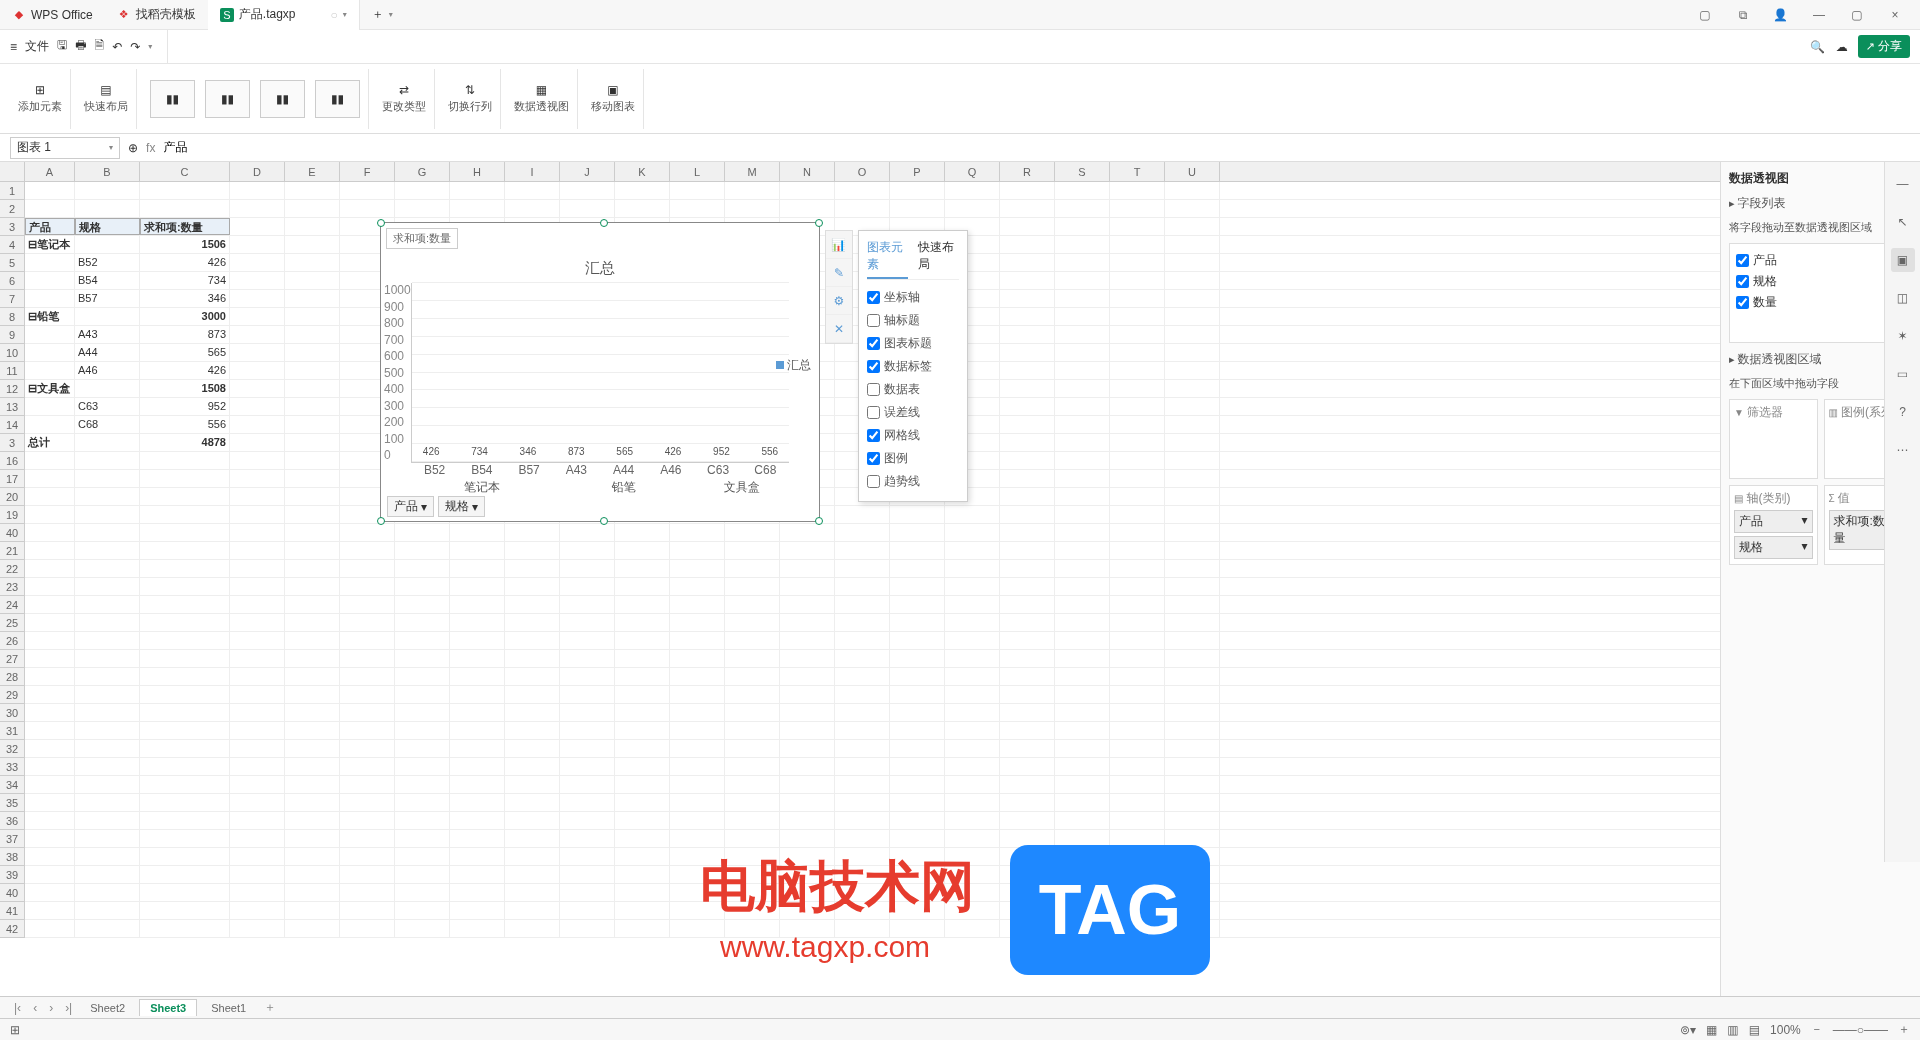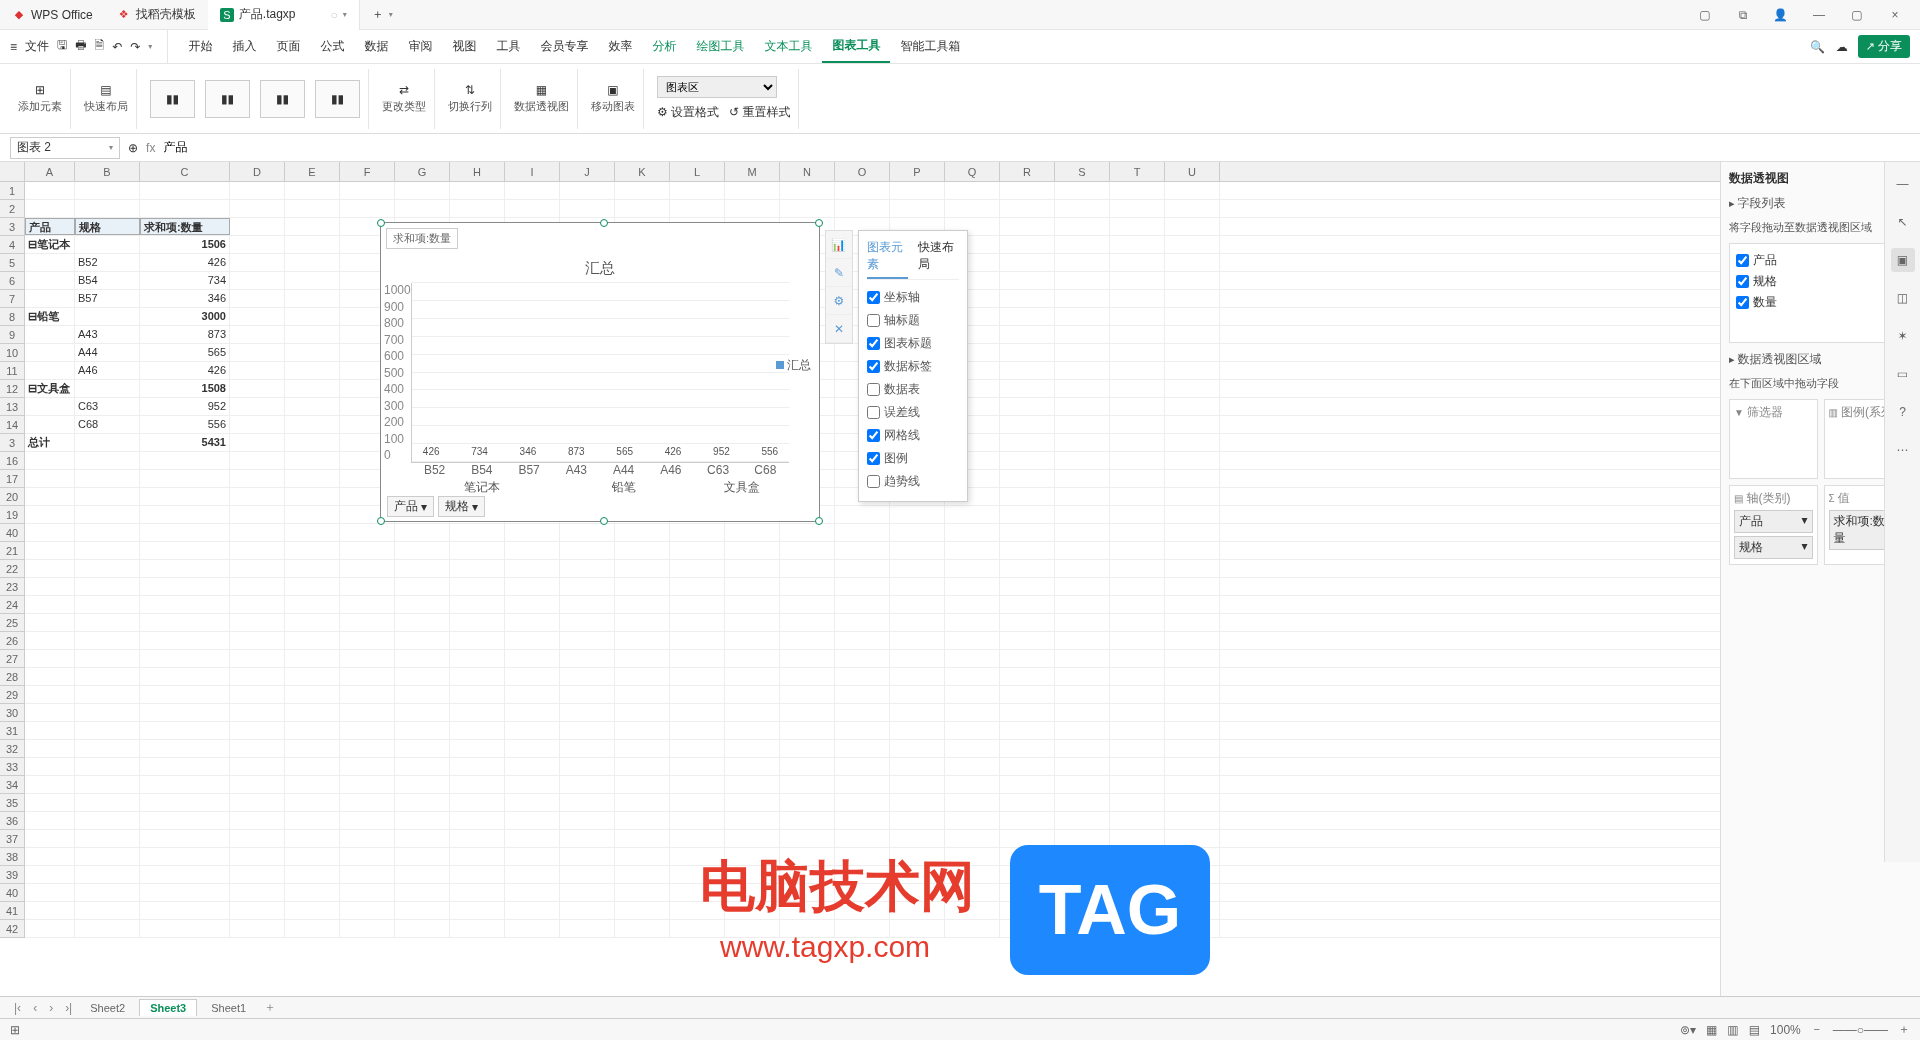--- a/index.html
+++ b/index.html
@@ -125,37 +125,20 @@
   <div class="file-area">
     <span>≡</span>
     <span>文件</span>
     <span>🖫</span>
     <span>🖶</span>
     <span>🗎</span>
     <span>↶</span>
     <span>↷</span>
     <span class="dropdown-caret">▾</span>
   </div>
-  <div class="tabs-area">
-    <div class="mtab">开始</div>
-    <div class="mtab">插入</div>
-    <div class="mtab">页面</div>
-    <div class="mtab">公式</div>
-    <div class="mtab">数据</div>
-    <div class="mtab">审阅</div>
-    <div class="mtab">视图</div>
-    <div class="mtab">工具</div>
-    <div class="mtab">会员专享</div>
-    <div class="mtab">效率</div>
-    <div class="mtab green">分析</div>
-    <div class="mtab green">绘图工具</div>
-    <div class="mtab green">文本工具</div>
-    <div class="mtab green active">图表工具</div>
-    <div class="mtab">智能工具箱</div>
-  </div>
   <div class="right">
     <span>🔍</span>
     <span style="margin-left:auto">☁</span>
     <span class="share-btn">↗ <span>分享</span></span>
   </div>
 </div>
 
 <div class="ribbon">
   <div class="group">
       <span>⊞</span>
@@ -180,32 +163,25 @@
       <span class="lbl">切换行列</span>
     </div>
   <div class="group">
       <span>▦</span>
       <span class="lbl">数据透视图</span>
     </div>
   <div class="group">
       <span>▣</span>
       <span class="lbl">移动图表</span>
     </div>
-  <div class="group" style="flex-direction:column;align-items:flex-start">
-    <select><option>图表区</option></select>
-    <div style="display:flex;gap:10px;margin-top:4px">
-      <span>⚙ <span>设置格式</span></span>
-      <span>↺ <span>重置样式</span></span>
-    </div>
-  </div>
 </div>
 
 <div class="formula-bar">
   <div class="name-box">
-      <span>图表 2</span>
+      <span>图表 1</span>
       <span class="dropdown-caret">▾</span>
     </div>
   <span>⊕</span>
   <span class="fx">fx</span>
   <input value="产品" style="">
 </div>
 
 <div class="main">
   <div class="grid-area">
     <div class="col-headers">
@@ -599,21 +575,21 @@
             <div class="cell" style="width: 55px;"></div>
             <div class="cell" style="width: 55px;"></div>
             <div class="cell" style="width: 55px;"></div>
             <div class="cell" style="width: 55px;"></div>
             <div class="cell" style="width: 55px;"></div>
             <div class="cell" style="width: 55px;"></div>
           </div>
           <div class="crow">
             <div class="cell bold" style="width: 50px;">总计</div>
             <div class="cell" style="width: 65px;"></div>
-            <div class="cell bold right" style="width: 90px;">5431</div>
+            <div class="cell bold right" style="width: 90px;">4878</div>
             <div class="cell" style="width: 55px;"></div>
             <div class="cell" style="width: 55px;"></div>
             <div class="cell" style="width: 55px;"></div>
             <div class="cell" style="width: 55px;"></div>
             <div class="cell" style="width: 55px;"></div>
             <div class="cell" style="width: 55px;"></div>
             <div class="cell" style="width: 55px;"></div>
             <div class="cell" style="width: 55px;"></div>
             <div class="cell" style="width: 55px;"></div>
             <div class="cell" style="width: 55px;"></div>

